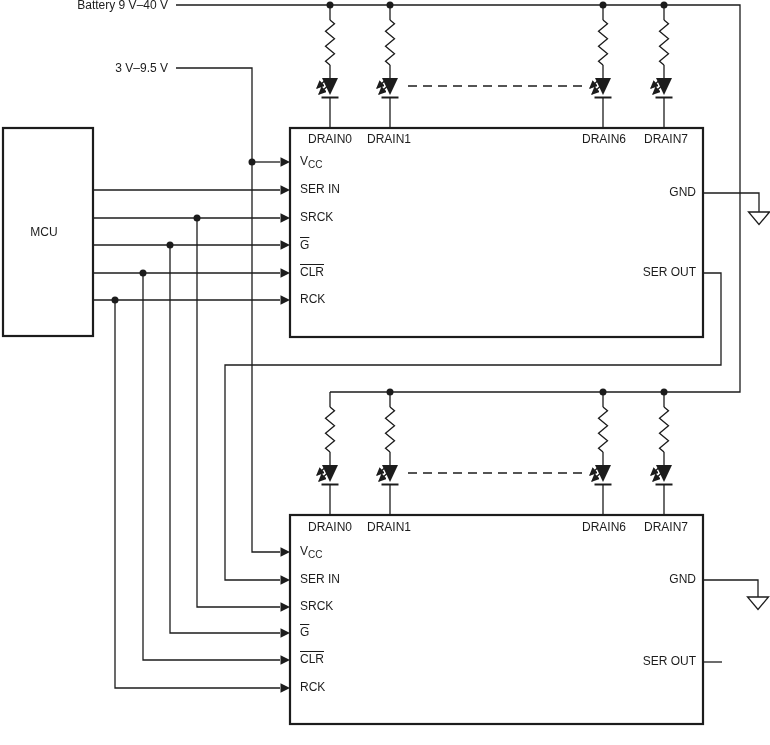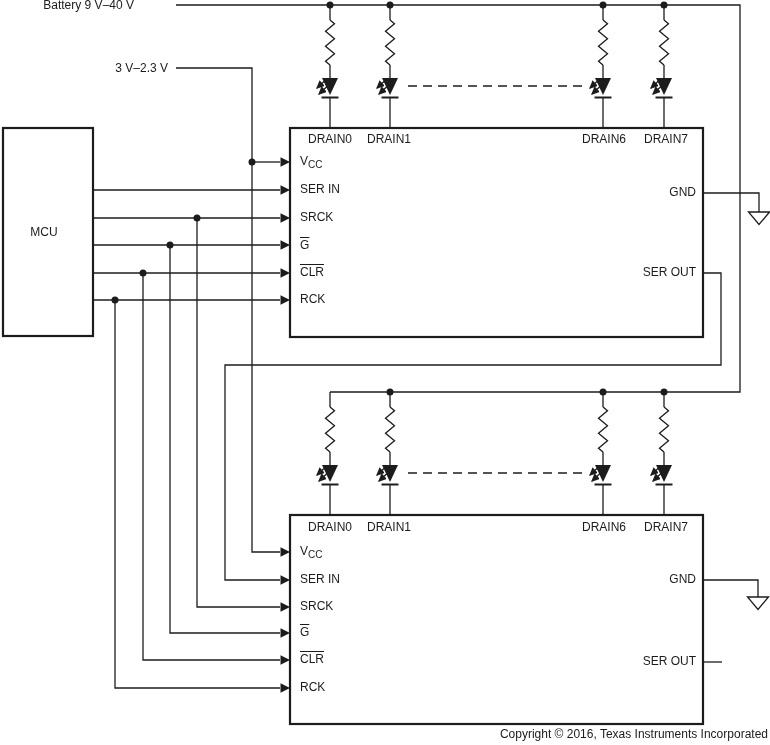--- a/index.html
+++ b/index.html
@@ -106,22 +106,22 @@
       <use href="#arrow-in" x="290" y="607"></use>
       <use href="#arrow-in" x="290" y="633"></use>
       <use href="#arrow-in" x="290" y="660"></use>
       <use href="#arrow-in" x="290" y="688"></use>
     </g>
 
     <use href="#ground" x="759" y="212"></use>
     <use href="#ground" x="758" y="597"></use>
   </svg>
 
-  <div class="lbl rt" style="right:636px; top:-1px; width:130px;text-align:right;">Battery 9 V–40 V</div>
-  <div class="lbl rt" style="right:602px; top:62px; width:130px;">3 V–2.3 V</div>
+  <div class="lbl rt" style="right:602px; top:-1px; width:130px;text-align:right;">Battery 9 V–40 V</div>
+  <div class="lbl rt" style="right:602px; top:62px; width:130px;">3 V–9.5 V</div>
 
   <div class="lbl" style="left:3px; top:226px; width:82px; text-align:center;">MCU</div>
 
   <div class="lbl" style="left:308px; top:133px;">DRAIN0</div>
   <div class="lbl" style="left:367px; top:133px;">DRAIN1</div>
   <div class="lbl" style="left:582px; top:133px;">DRAIN6</div>
   <div class="lbl" style="left:644px; top:133px;">DRAIN7</div>
   <div class="lbl" style="left:300px; top:155px;"><span>V</span><span class="sub">CC</span></div>
   <div class="lbl" style="left:300px; top:183px;">SER IN</div>
   <div class="lbl" style="left:300px; top:211px;">SRCK</div>
@@ -137,14 +137,13 @@
   <div class="lbl" style="left:644px; top:521px;">DRAIN7</div>
   <div class="lbl" style="left:300px; top:545px;"><span>V</span><span class="sub">CC</span></div>
   <div class="lbl" style="left:300px; top:573px;">SER IN</div>
   <div class="lbl" style="left:300px; top:600px;">SRCK</div>
   <div class="lbl ovl" style="left:300px; top:626px;">G</div>
   <div class="lbl ovl" style="left:300px; top:653px;">CLR</div>
   <div class="lbl" style="left:300px; top:681px;">RCK</div>
   <div class="lbl rt" style="right:74px; top:573px; width:70px;">GND</div>
   <div class="lbl rt" style="right:74px; top:655px; width:70px;">SER OUT</div>
 
-  <div class="lbl rt copyright" style="right:2px; top:728px; width:330px;">Copyright © 2016, Texas Instruments Incorporated</div>
 </div>
 
 </body></html>

